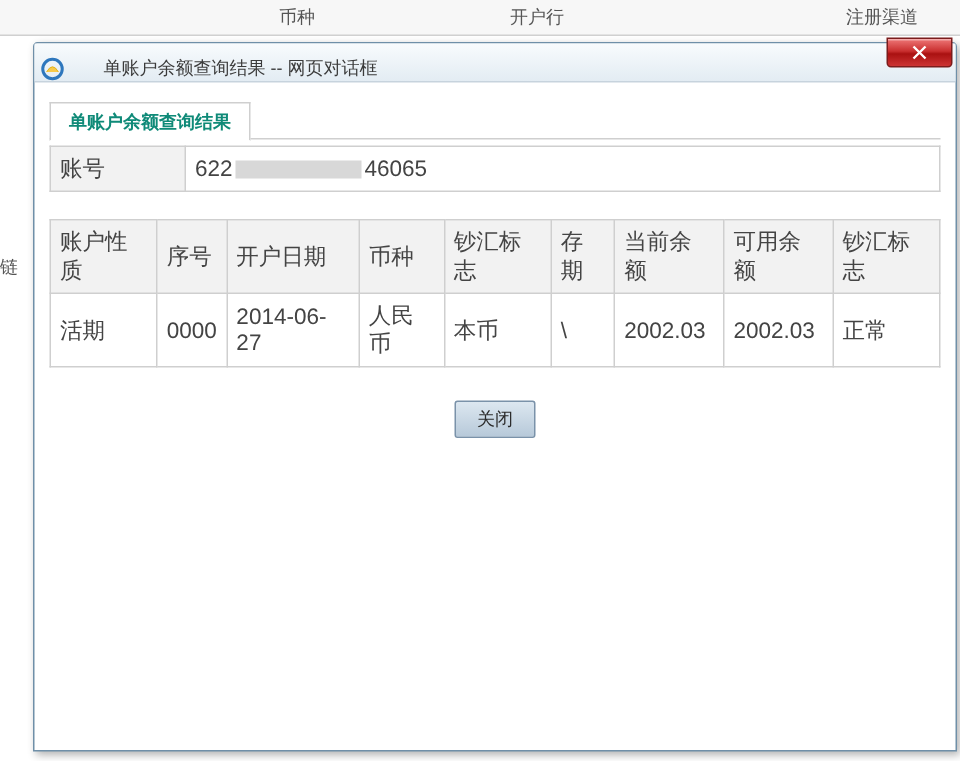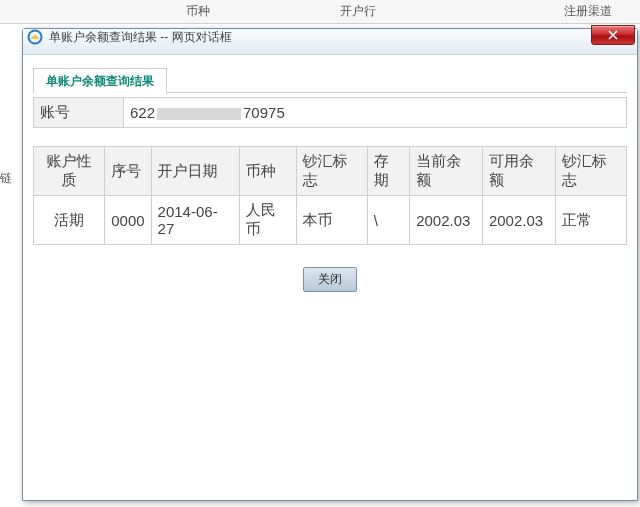--- a/index.html
+++ b/index.html
@@ -49,23 +49,24 @@
     box-shadow: 2px 2px 6px rgba(0,0,0,0.3);
     border-radius: 3px 3px 0 0;
     display: flex;
     flex-direction: column;
   }
   .titlebar {
     height: 26px;
     background: linear-gradient(#f8fbfd, #e3ecf3);
     border-bottom: 1px solid #c7d3dd;
     display: flex;
-    align-items: flex-start;
+    align-items: flex-end;
     padding: 0 4px;
     position: relative;
+    gap: 20px;
   }
   .titlebar .ie-icon {
     width: 16px; height: 16px;
     margin-right: 6px;
   }
   .titlebar .title {
     color: #3b3b3b;
     font-size: 12px;
   }
   .close-btn {
@@ -128,21 +129,21 @@
   }
   table.data th {
     background: #f2f2f2;
   }
   .balance-head th {
     background: #f2f2f2;
   }
   .acct-row td { height: 22px; }
 
   .detail th, .detail td { text-align: center; }
-  .detail th:first-child, .detail td:first-child { text-align: center; }
+  .detail th:first-child, .detail td:first-child { text-align: left; }
 
   .close-action {
     text-align: center;
     margin-top: 22px;
   }
   .btn {
     display: inline-block;
     padding: 3px 14px;
     border: 1px solid #7a92a9;
     background: linear-gradient(#dce7f0, #b7c9d9);
@@ -186,21 +187,21 @@
   <div class="dialog-body">
 
     <div class="section">
       <span class="section-tab">单账户余额查询结果</span>
       <div class="tab-line"></div>
       <table class="data">
         <tbody>
             <tr class="acct-row">
           <th style="width:90px;">账号</th>
           <td>
-            <span>622</span><span style="display:inline-block;width:84px;height:12px;background:#d8d8d8;vertical-align:middle;margin:0 2px;"></span><span>70975</span>
+            <span>622</span><span style="display:inline-block;width:84px;height:12px;background:#d8d8d8;vertical-align:middle;margin:0 2px;"></span><span>46065</span>
           </td>
         </tr>
       </tbody>
         </table>
     </div>
 
 
     <div class="section">
       <table class="data detail">
         <tbody>

